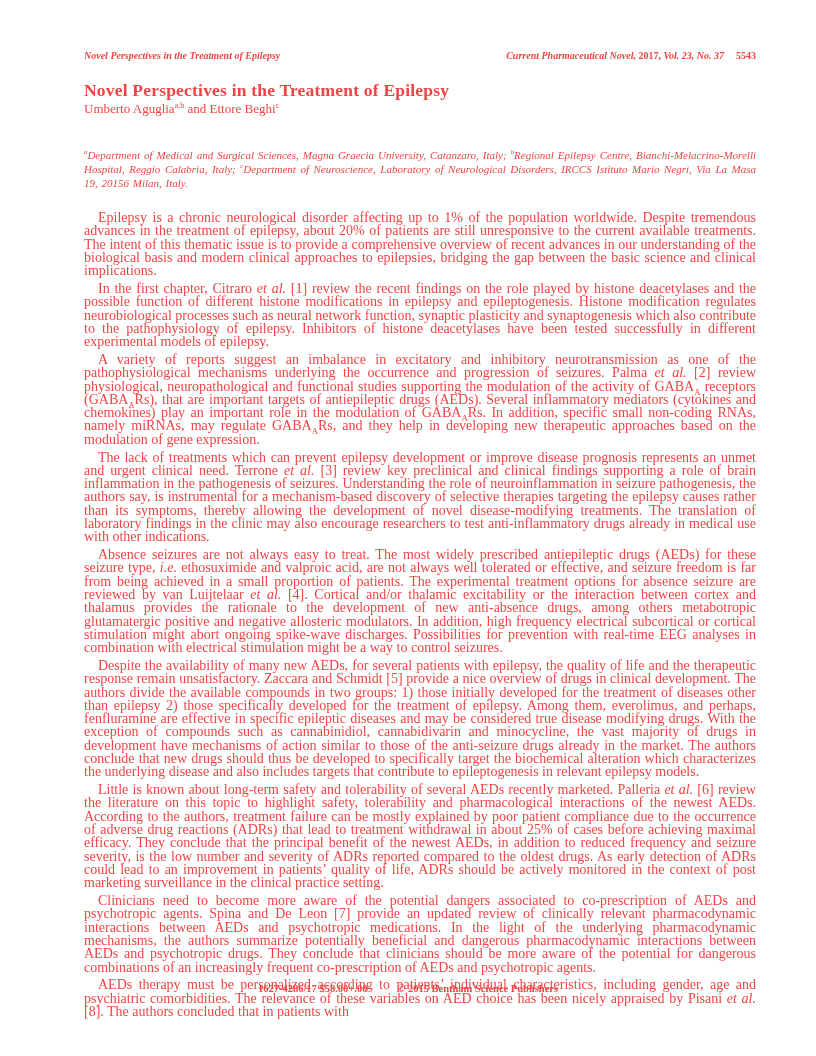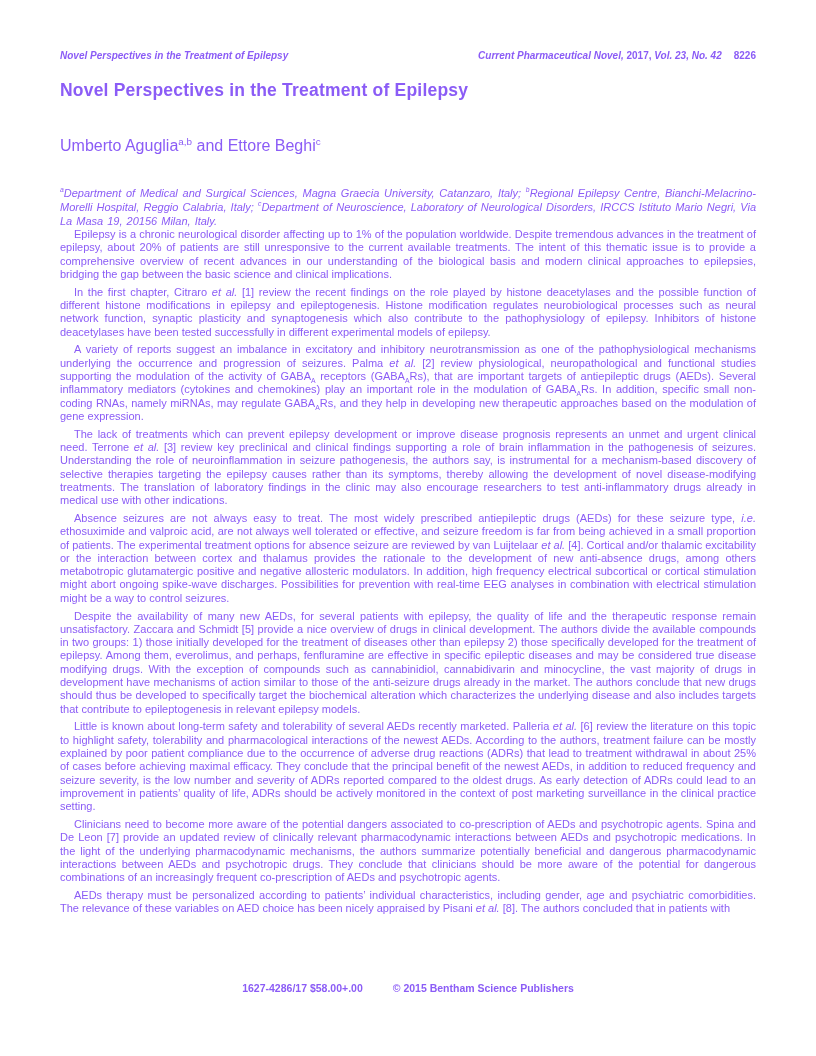--- a/index.html
+++ b/index.html
@@ -3,23 +3,24 @@
 <meta charset="utf-8">
 <style>
   * { margin: 0; padding: 0; box-sizing: border-box; }
   html, body { background: #9a9a9a; }
   .page {
     position: relative;
     width: 816px;
     height: 1056px;
     margin: 0 auto;
     background: #ffffff;
-    color: #8b5cf6;
-    font-family: Liberation Sans, sans-serif;
+    color: #ef4444;
+    font-family: Liberation Serif, serif;
     overflow: hidden;
+    padding-left: 24px;
   }
   .content {
     padding: 50px 60px 0 60px;
   }
   .running-head {
     display: flex;
     justify-content: space-between;
     align-items: baseline;
     font-size: 10px;
     font-weight: bold;
@@ -33,38 +34,38 @@
     font-size: 13.5px;
     margin-top: 21px;
   }
   .article-title {
     font-size: 17.5px;
     font-weight: bold;
     margin-top: 19px;
     letter-spacing: 0.2px;
   }
   .authors {
-    font-size: 16px;
-    margin-top: 36px;
+    font-size: 13px;
   }
   .authors sup, .affiliations sup {
     font-size: 62%;
     vertical-align: super;
     line-height: 0;
   }
   .affiliations {
     font-size: 11px;
     font-style: italic;
     margin-top: 31px;
     text-align: justify;
     line-height: 14px;
     word-spacing: 1px;
   }
   .article-body {
-    font-size: 11px;
+    margin-top: 21px;
+    font-size: 14px;
     line-height: 13.3px;
     text-align: justify;
   }
   .article-body .body-par {
     text-indent: 14px;
     margin-bottom: 4.5px;
   }
   .article-body sub {
     font-size: 62%;
     vertical-align: sub;
@@ -82,21 +83,21 @@
   }
   .footer-line .gap { display: inline-block; width: 30px; }
 </style>
 </head>
 <body>
 
 <div class="page">
   <div class="content">
     <div class="running-head">
       <span class="left">Novel Perspectives in the Treatment of Epilepsy</span>
-      <span class="right"><span><i>Current Pharmaceutical Novel,</i> 2017, <i>Vol. 23, No. 42</i></span><span class="pageno">8226</span></span>
+      <span class="right"><span><i>Current Pharmaceutical Novel,</i> 2017, <i>Vol. 23, No. 37</i></span><span class="pageno">5543</span></span>
     </div>
 
 
     <h1 class="article-title">Novel Perspectives in the Treatment of Epilepsy</h1>
 
     <div class="authors">Umberto Aguglia<sup>a,b</sup> and Ettore Beghi<sup>c</sup></div>
 
     <div class="affiliations"><sup>a</sup>Department of Medical and Surgical Sciences, Magna Graecia University, Catanzaro, Italy; <sup>b</sup>Regional Epilepsy Centre, Bianchi-Melacrino-Morelli Hospital, Reggio Calabria, Italy; <sup>c</sup>Department of Neuroscience, Laboratory of Neurological Disorders, IRCCS Istituto Mario Negri,  Via La Masa 19, 20156 Milan, Italy.</div>
 
     <div class="article-body">

